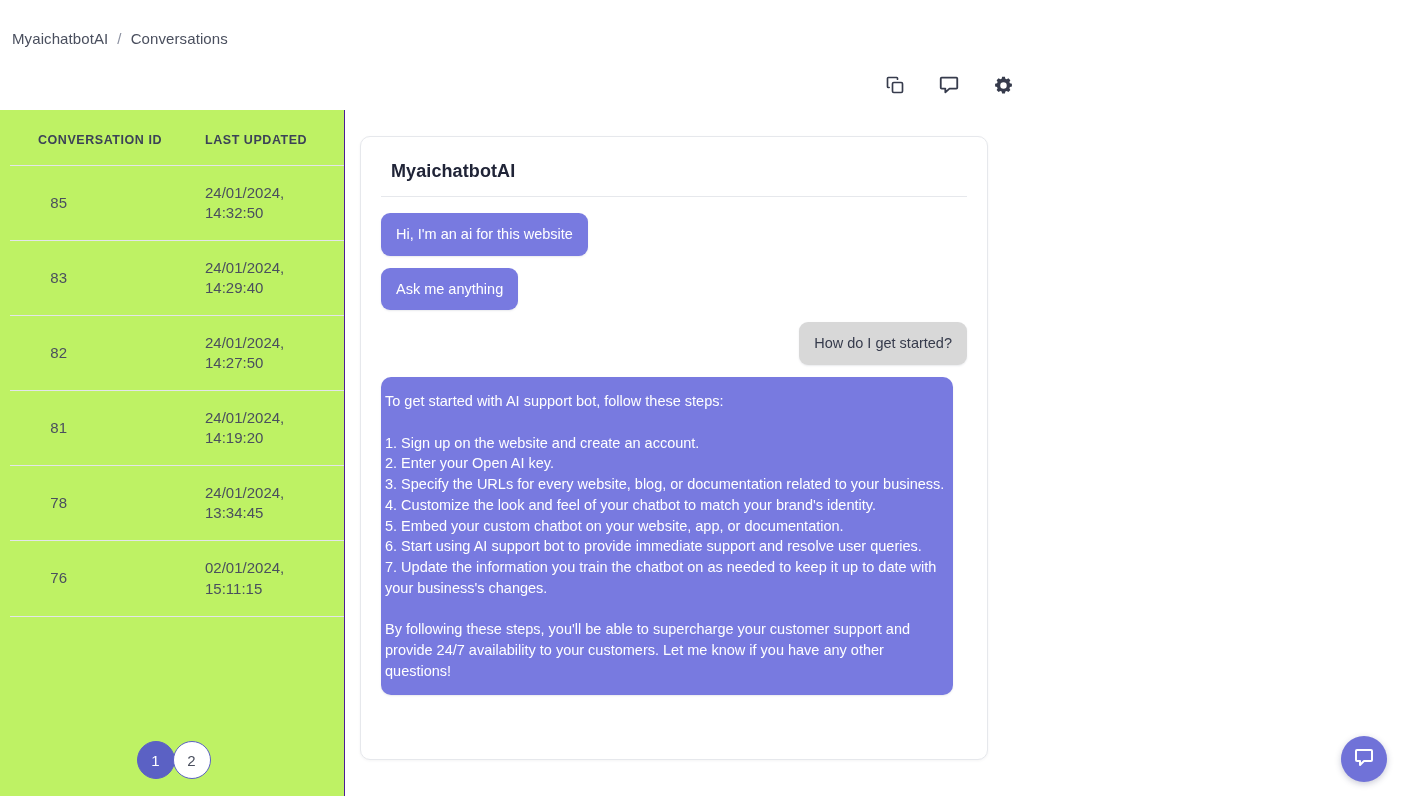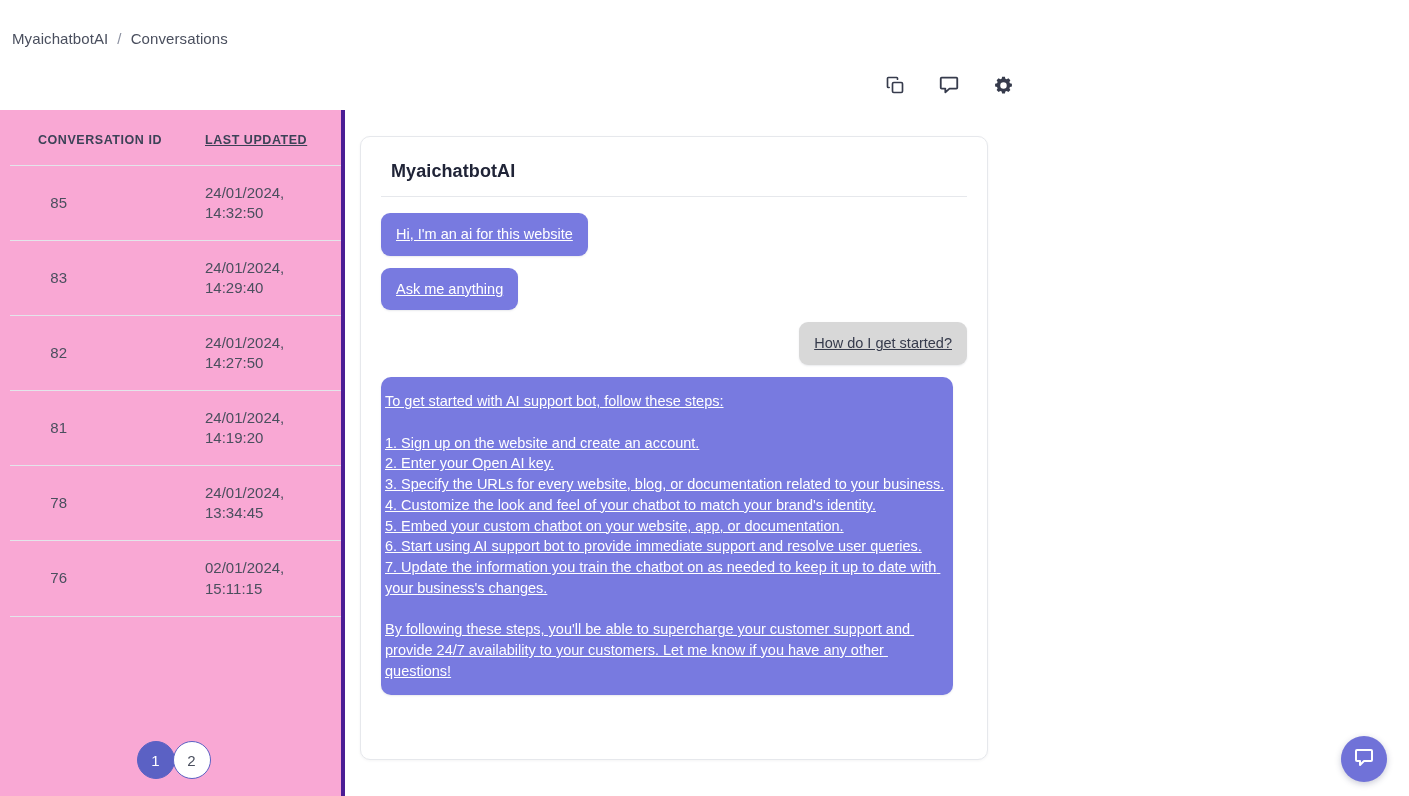--- a/index.html
+++ b/index.html
@@ -31,36 +31,36 @@
     display: flex; align-items: center; justify-content: center;
     background: none; border: none; padding: 0; cursor: pointer;
     color: #363b4c;
   }
   .tool-btn svg { display: block; }
 
   
   .left-panel {
     position: absolute; left: 0; top: 110px;
     width: 345px; height: 686px;
-    border-right: 4px solid #4c1d95;
-    background: #f9a8d4;
+    border-right: 1px solid #4c1d95;
+    background: #bef264;
     overflow: hidden;
   }
   .tbl { width: 335px; margin-left: 10px; border-collapse: collapse; table-layout: fixed; }
   .tbl col.c-id { width: 185px; }
   .tbl col.c-upd { width: 150px; }
   .tbl th {
     font-size: 12.5px; font-weight: bold; letter-spacing: .55px;
     color: #3c4257; text-transform: uppercase; text-align: left;
     padding: 22px 0 16px 0; vertical-align: top;
     border-bottom: 1px solid #e3e5ea;
     line-height: 1.32;
   }
   .tbl th.h-id { padding-left: 28px; }
-  .tbl th.h-upd { padding-left: 10px; text-decoration: underline; }
+  .tbl th.h-upd { padding-left: 10px; }
   .tbl td {
     font-size: 15px; color: #4a4f5e;
     border-bottom: 1px solid #e3e5ea;
     line-height: 1.34; vertical-align: middle;
     padding: 17px 0;
   }
   .tbl td.v-id { text-align: right; padding-right: 128px; }
   .tbl td.v-upd { padding-left: 10px; }
 
   
@@ -91,21 +91,20 @@
     font-size: 18px; font-weight: bold; color: #202437;
     padding: 24px 0 14px 10px; letter-spacing: .1px;
   }
   .chat-divider { height: 1px; background: #e6e8ec; margin: 0 0 16px 0; }
   .msgs { display: flex; flex-direction: column; gap: 12px; }
   .msg { max-width: 572px; font-size: 14.5px; line-height: 1.43; }
   .msg .bubble {
     display: inline-block; padding: 11px 15px; border-radius: 9px;
     box-shadow: 0 1px 2px rgba(40,45,80,.10);
     white-space: pre-wrap;
-    text-decoration: underline;
   }
   .msg.bot { align-self: flex-start; }
   .msg.bot .bubble { background: #787ae0; color: #ffffff; }
   .msg.user { align-self: flex-end; }
   .msg.user .bubble { background: #d8d8d8; color: #363b4c; }
   .msg.long .bubble { display: block; padding: 14px 4px; border-radius: 10px; }
 
   
   .fab {
     position: absolute; right: 10px; bottom: 14px;

